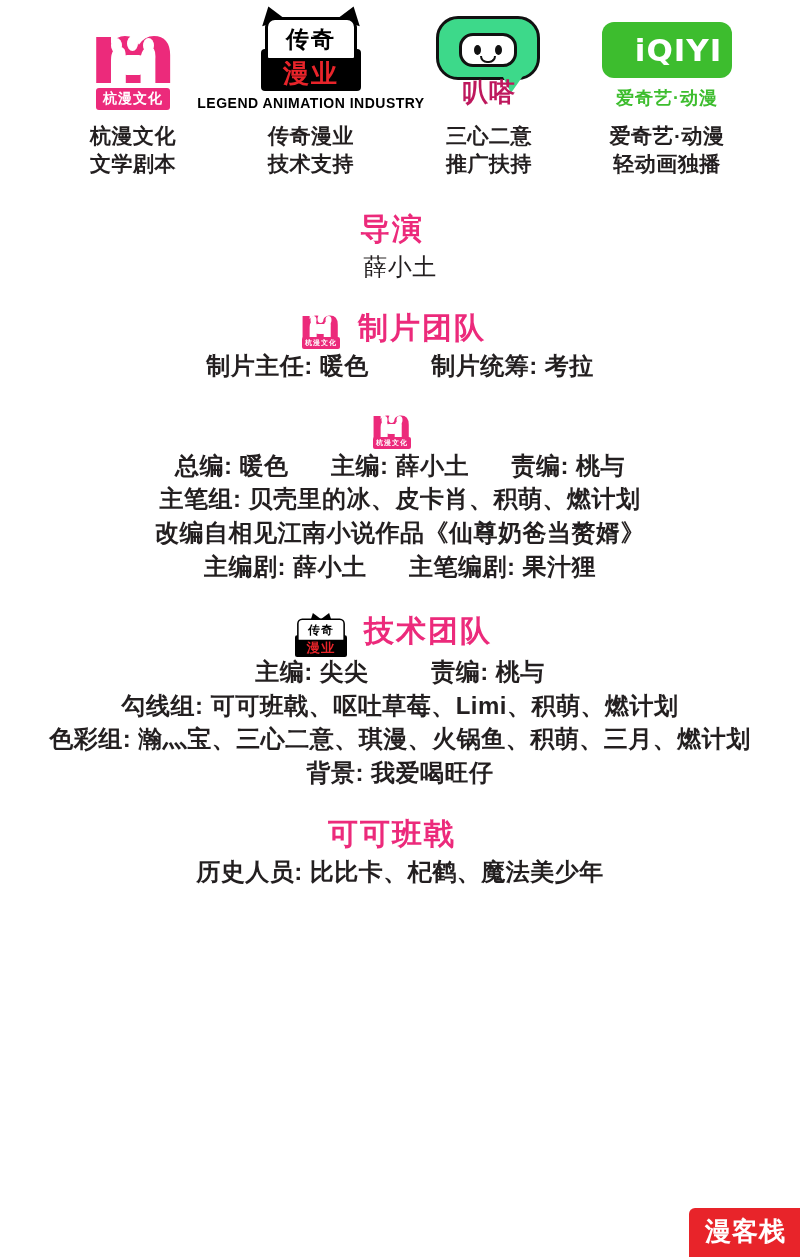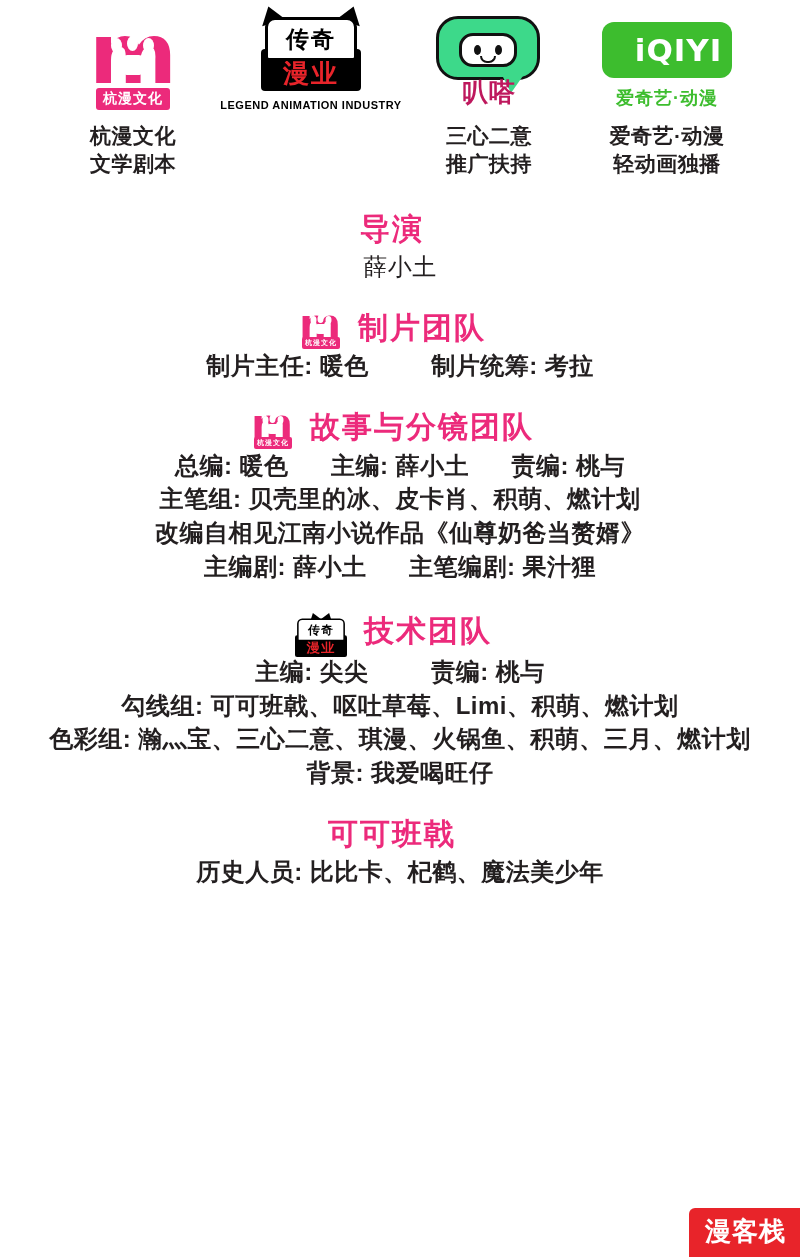--- a/index.html
+++ b/index.html
@@ -164,21 +164,21 @@
     font-size: 26px;
     font-weight: bold;
     letter-spacing: 2px;
     margin-top: 6px;
   }
   .cq-sub {
     position: absolute;
     left: 50%;
     bottom: 0;
     transform: translateX(-50%);
-    font-size: 11px;
+    font-size: 14px;
     font-weight: bold;
     color: #000;
     white-space: nowrap;
     letter-spacing: 0.5px;
   }
   .cq-logo-sm { width: 58px; height: 48px; transform: scale(.52); transform-origin: center; }
 
   
   .bd-logo { width: 118px; height: 96px; position: relative; }
   .bd-bubble {
@@ -343,20 +343,24 @@
       <div class="cq-logo">
         <div class="cq-ear l"></div>
         <div class="cq-ear r"></div>
         <div class="cq-head">传奇</div>
         <div class="cq-body">
           <span class="red">漫业</span>
         </div>
         <div class="cq-sub">LEGEND ANIMATION INDUSTRY</div>
       </div>
     </div>
+    <div class="logo-caption">
+      <div>传奇漫业</div>
+      <div>技术支持</div>
+    </div>
   </div>
 
   <div class="logo-block">
     <div class="logo-art">
       <div class="bd-logo">
         <div class="bd-bubble">
           <div class="bd-face">
             <div class="bd-eye l"></div>
             <div class="bd-eye r"></div>
             <div class="bd-mouth"></div>
@@ -422,21 +426,20 @@
     <span class="hm-logo-sm">
       <span class="hm-m">m</span>
       <span class="hm-paw">
         <span class="p1"></span>
           <span class="p2"></span>
           <span class="p3"></span>
           <span class="pad"></span>
       </span>
       <span class="hm-name">杭漫文化</span>
     </span>
-    <span>故事与分镜团队</span>
   </div>
 
   <div class="line">
     <span class="pair">
       <span class="role">总编:</span>
       <span>暖色</span>
     </span>
     <span class="gap-sm"></span>
     <span class="pair">
       <span class="role">主编:</span>

